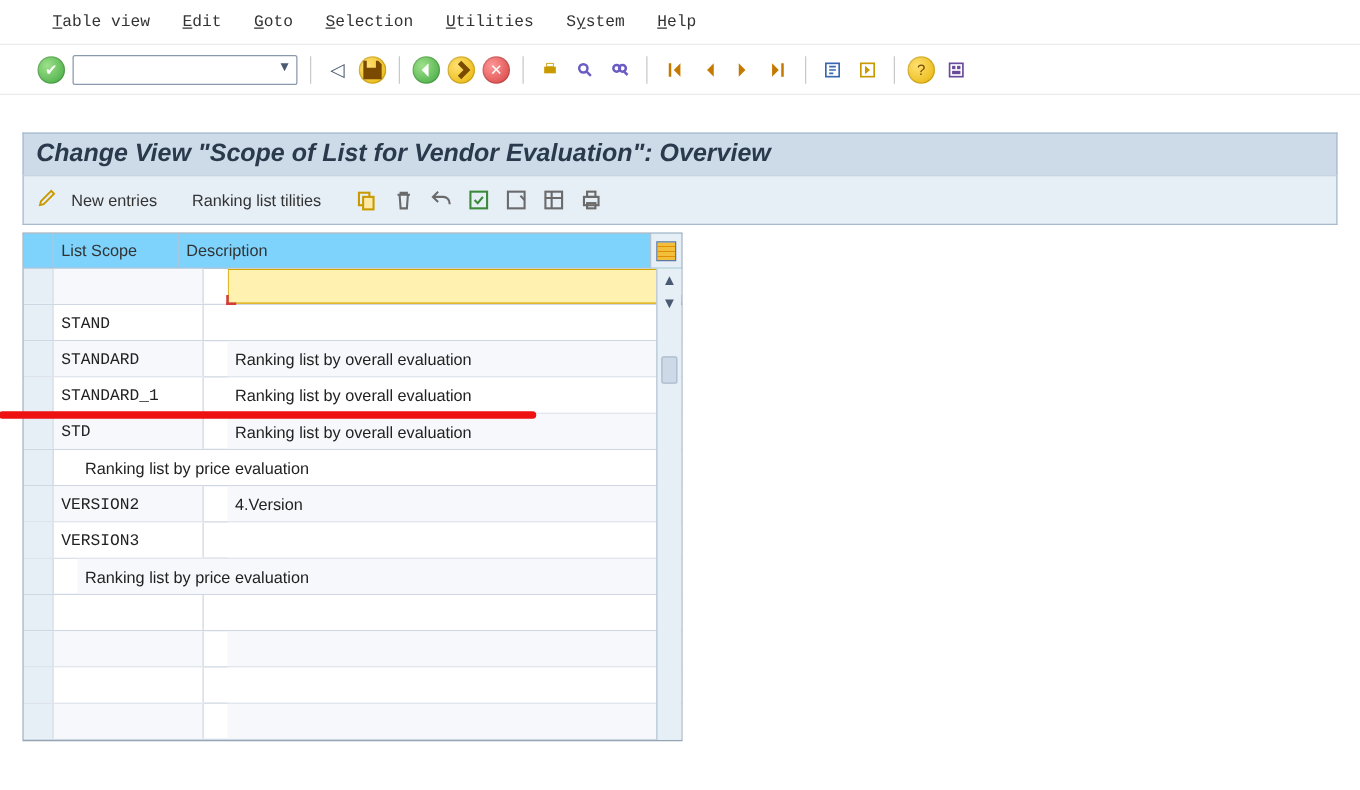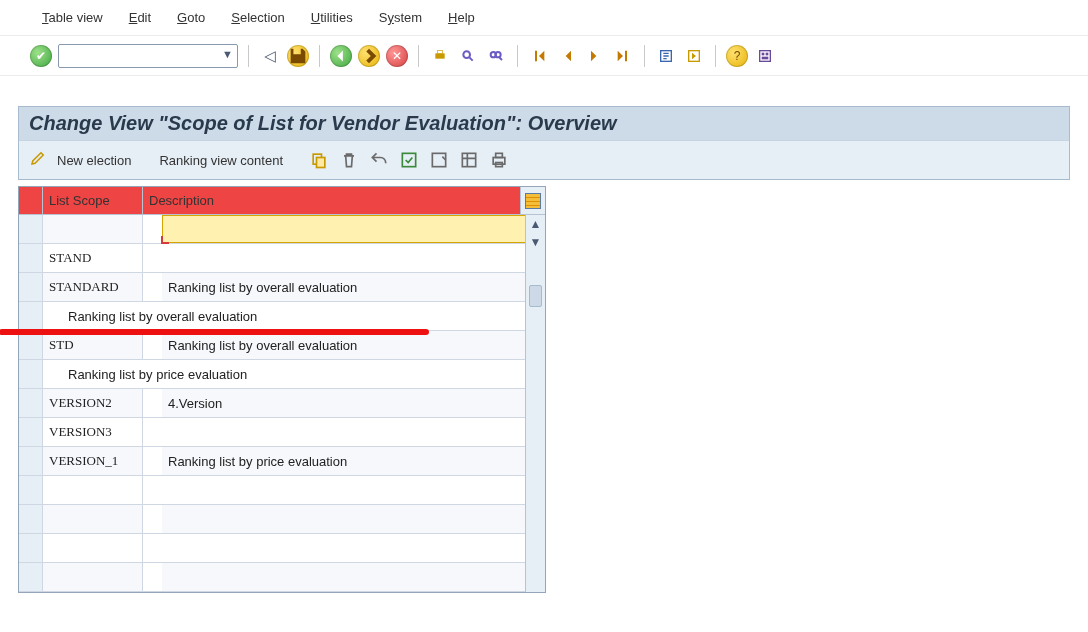--- a/index.html
+++ b/index.html
@@ -5,21 +5,21 @@
   * { box-sizing: border-box; }
   html, body { margin: 0; padding: 0; font-family: Arial, sans-serif; font-size: 13px; color: #333; background: #fff; }
   .app { width: 1088px; height: 632px; position: relative; background:#fff; }
 
   
   .menubar {
     height: 36px; display:flex; align-items:center; gap: 22px;
     padding: 0 14px 0 20px; background:#fff; border-bottom:1px solid #ececec;
   }
   .menubar .menu-icon { color:#446; font-size:16px; position:relative; top:1px;}
-  .menubar .menu-item { color:#333; cursor:default; }
+  .menubar .menu-item { color:#333; cursor:default;font-family:Liberation Mono, monospace; }
   .menubar .menu-item span.ul { text-decoration: underline; }
 
   
   .systbar {
     height: 40px; display:flex; align-items:center; gap:6px; padding: 0 14px 0 30px;
     background:#fff; border-bottom:1px solid #ececec;
   }
   .round-btn {
     width:22px; height:22px; border-radius:11px; display:inline-flex;
     align-items:center; justify-content:center; font-size:12px;
@@ -64,21 +64,21 @@
   .apptbar .ic { width:20px; height:20px; display:inline-flex; align-items:center; justify-content:center; font-size:15px; }
 
   
   .tablewrap {
     margin: 6px 18px 0 18px; display:flex; gap:0;
   }
   .tableframe {
     border:1px solid #94a5b8; width:528px; background:#fff; position:relative;
   }
   .thead {
-    display:flex; height:28px; background:#ef4444; border-bottom:1px solid #b5c3d3;
+    display:flex; height:28px; background:#7dd3fc; border-bottom:1px solid #b5c3d3;
     align-items:stretch;
   }
   .th-sel { width:24px; border-right:1px solid #b5c3d3; }
   .th-col { border-right:1px solid #b5c3d3; display:flex; align-items:center; padding:0 6px; color:#333; }
   .th-scope { width:100px; }
   .th-desc  { flex:1; }
   .th-cfg {
     width:24px; display:flex; align-items:center; justify-content:center; cursor:default;
     background:#e6eef6;
   }
@@ -93,21 +93,21 @@
   }
   .row:nth-child(odd) .cell { background:#f6f8fb; }
   .row:nth-child(even) .cell { background:#fff; }
   .row .selcell {
     width:24px; border-right:1px solid #cfd8e2; background:#e6eef6;
   }
   .row .cell {
     border-right:1px solid #cfd8e2; display:flex; align-items:center; padding:0 6px;
     font-size:13px; color:#222;
   }
-  .cell-scope { width:100px; font-family: Liberation Serif, serif; font-size:13px; }
+  .cell-scope { width:120px; font-family: Liberation Mono, monospace; font-size:13px; }
   .cell-desc  { flex:1;margin-left:19px; }
 
   .row.active .cell-desc {
     background:#fff2b0 !important;
     box-shadow: inset 0 0 0 1px #d7a400;
     position:relative;
   }
   .row.active .cell-desc::before,
   .row.active .cell-desc::after {
     content:""; position:absolute; width:6px; height:6px;
@@ -251,23 +251,23 @@
   <div class="title-strip">
     <span class="title">Change View "Scope of List for Vendor Evaluation": Overview</span>
   </div>
 
   <div class="apptbar">
     <span class="pencil">
       <svg width="18" height="18" viewBox="0 0 24 24" fill="none" stroke="#c99a00" stroke-width="2">
           <path d="M4 20l4-1 11-11-3-3L5 16z"></path>
         </svg>
     </span>
-    <span class="btn-text">New election</span>
+    <span class="btn-text">New entries</span>
     <span style="width:8px"></span>
-    <span class="btn-text">Ranking view content</span>
+    <span class="btn-text">Ranking list tilities</span>
     <span style="width:6px"></span>
     <span class="ic" style="color:#c99a00">
       <svg viewBox="0 0 24 24" fill="currentColor">
           <rect x="5" y="5" width="10" height="12" fill="none" stroke="currentColor" stroke-width="2"></rect>
           <rect x="9" y="9" width="10" height="12" fill="#ffe9a6" stroke="currentColor" stroke-width="2"></rect>
         </svg>
     </span>
     <span class="ic" style="color:#6a6a6a">
       <svg viewBox="0 0 24 24" fill="none" stroke="currentColor" stroke-width="2">
           <path d="M6 7h12M9 7V5h6v2M8 7l1 13h6l1-13"></path>
@@ -326,20 +326,21 @@
             <div class="cell cell-scope">STAND</div>
             <div class="cell cell-desc" style="padding-right: 24px;"></div>
           </div>
           <div class="row">
             <div class="selcell"></div>
             <div class="cell cell-scope">STANDARD</div>
             <div class="cell cell-desc" style="padding-right: 24px;">Ranking list by overall evaluation</div>
           </div>
           <div class="row">
             <div class="selcell"></div>
+            <div class="cell cell-scope">STANDARD_1</div>
             <div class="cell cell-desc" style="padding-right: 24px;">Ranking list by overall evaluation</div>
           </div>
           <div class="row">
             <div class="selcell"></div>
             <div class="cell cell-scope">STD</div>
             <div class="cell cell-desc" style="padding-right: 24px;">Ranking list by overall evaluation</div>
           </div>
           <div class="row">
             <div class="selcell"></div>
             <div class="cell cell-desc" style="padding-right: 24px;">Ranking list by price evaluation</div>
@@ -349,21 +350,20 @@
             <div class="cell cell-scope">VERSION2</div>
             <div class="cell cell-desc" style="padding-right: 24px;">4.Version</div>
           </div>
           <div class="row">
             <div class="selcell"></div>
             <div class="cell cell-scope">VERSION3</div>
             <div class="cell cell-desc" style="padding-right: 24px;"></div>
           </div>
           <div class="row">
             <div class="selcell"></div>
-            <div class="cell cell-scope">VERSION_1</div>
             <div class="cell cell-desc" style="padding-right: 24px;">Ranking list by price evaluation</div>
           </div>
           <div class="row empty">
             <div class="selcell"></div>
             <div class="cell cell-scope"></div>
             <div class="cell cell-desc" style="padding-right: 24px;"></div>
           </div>
           <div class="row empty">
             <div class="selcell"></div>
             <div class="cell cell-scope"></div>

